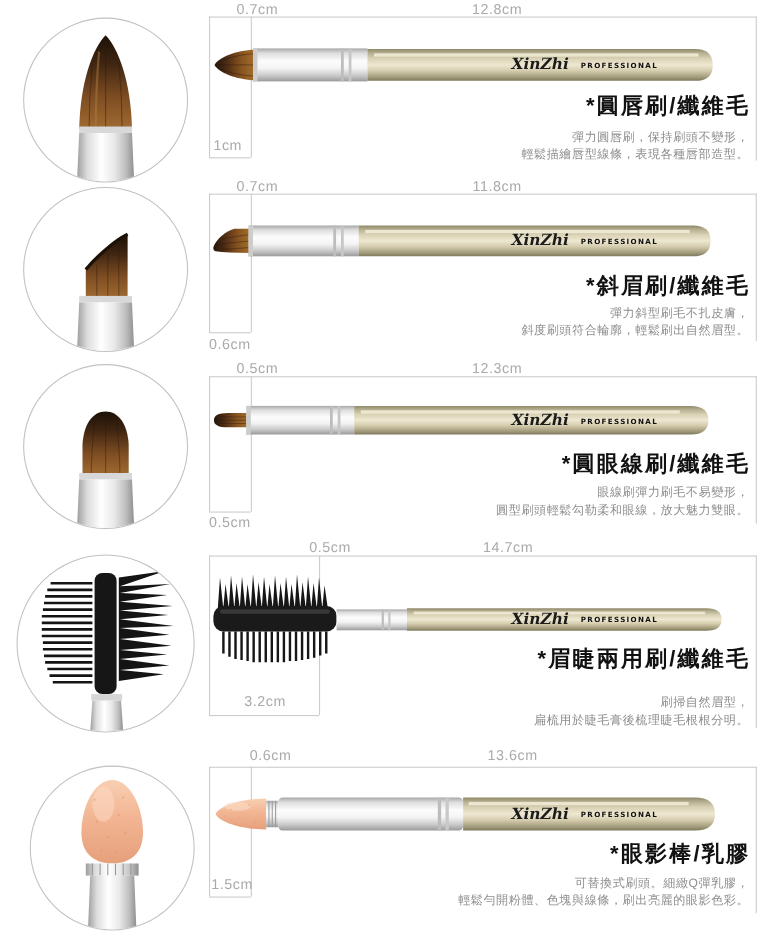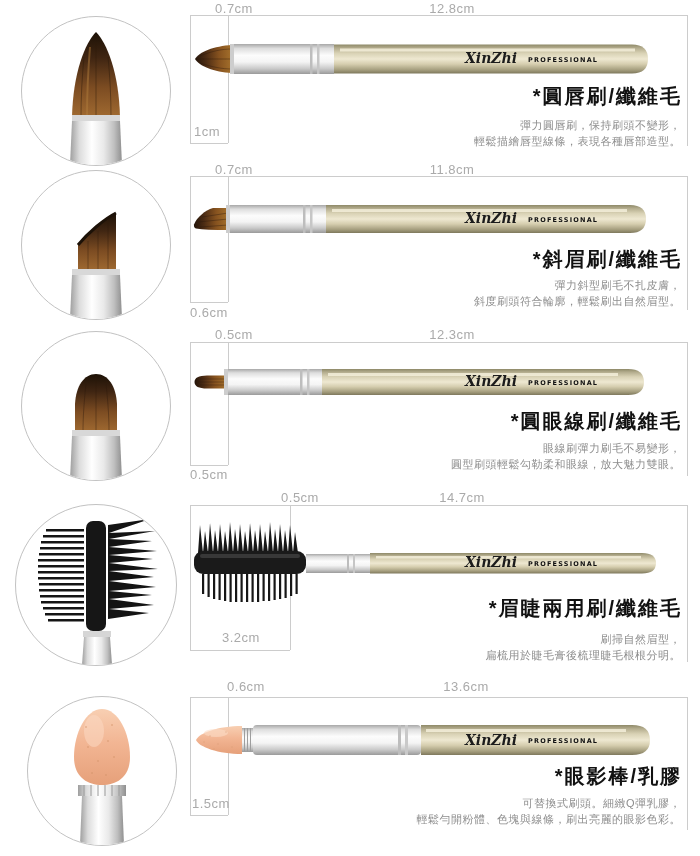--- a/index.html
+++ b/index.html
@@ -50,21 +50,21 @@
   .sec3 .brush{left:2px;top:42px;}
   .sec3 .title{top:86px;} .sec3 .desc{top:118px;}
   
   .sec4{top:488px;height:206px;}
   .sec4 .circle{left:15px;top:16px;width:160px;height:160px;}
   .sec4 .lbl-w{left:80px;top:2px;width:60px;}  .sec4 .lbl-l{left:222px;top:2px;width:100px;}
   .sec4 .dim-top{top:17px;left:0;width:498px;} .sec4 .v-left{left:0;top:17px;height:145px;}
   .sec4 .v-mid{left:100px;top:17px;height:145px;} .sec4 .v-right{left:497px;top:17px;height:157px;}
   .sec4 .dim-bot{top:162px;left:0;width:100px;} .sec4 .lbl-h{left:32px;top:142px;width:50px;}
   .sec4 .brush{left:2px;top:21px;}
-  .sec4 .title{top:107px;text-align:right;} .sec4 .desc{top:143px;}
+  .sec4 .title{top:97px;text-align:right;} .sec4 .desc{top:143px;}
   
   .sec5{top:676px;height:180px;}
   .sec5 .circle{left:27px;top:20px;width:148px;height:148px;}
   .sec5 .lbl-w{left:26px;top:3px;width:60px;}  .sec5 .lbl-l{left:226px;top:3px;width:100px;}
   .sec5 .dim-top{top:21px;left:0;width:498px;} .sec5 .v-left{left:0;top:21px;height:118px;}
   .sec5 .v-mid{left:38px;top:21px;height:118px;} .sec5 .v-right{left:497px;top:21px;height:133px;}
   .sec5 .dim-bot{top:139px;left:0;width:38px;} .sec5 .lbl-h{left:2px;top:120px;width:48px;}
   .sec5 .brush{left:2px;top:44px;}
   .sec5 .title{top:87px;} .sec5 .desc{top:119px;}
 </style>

